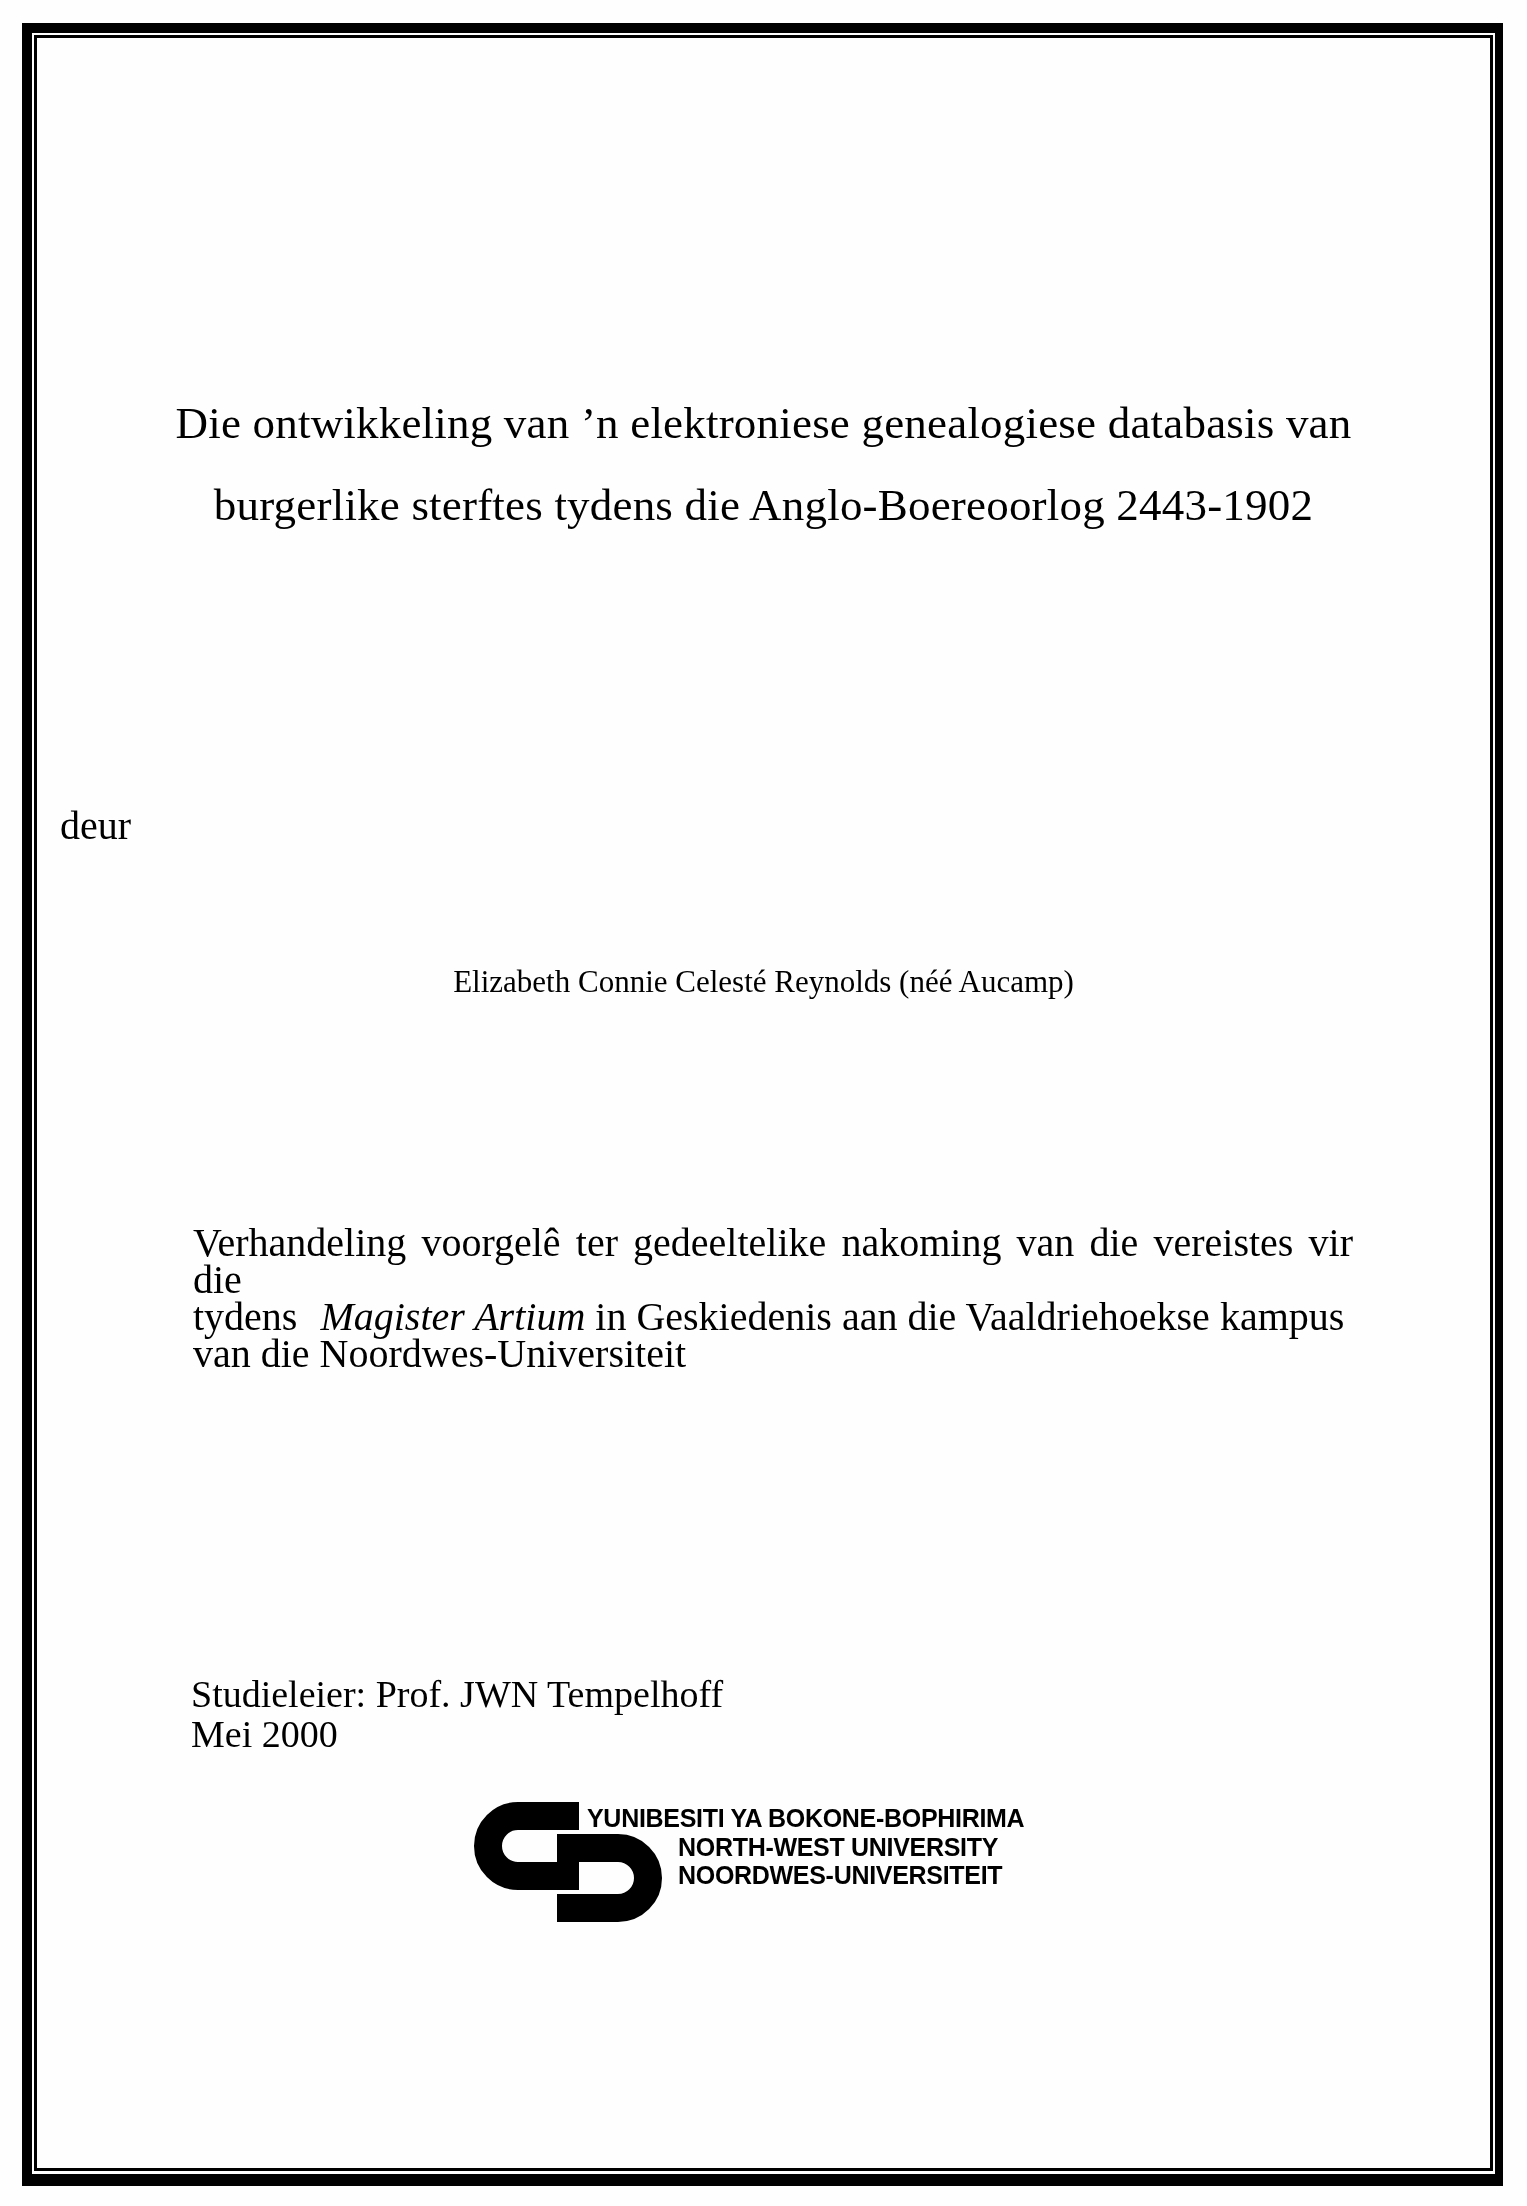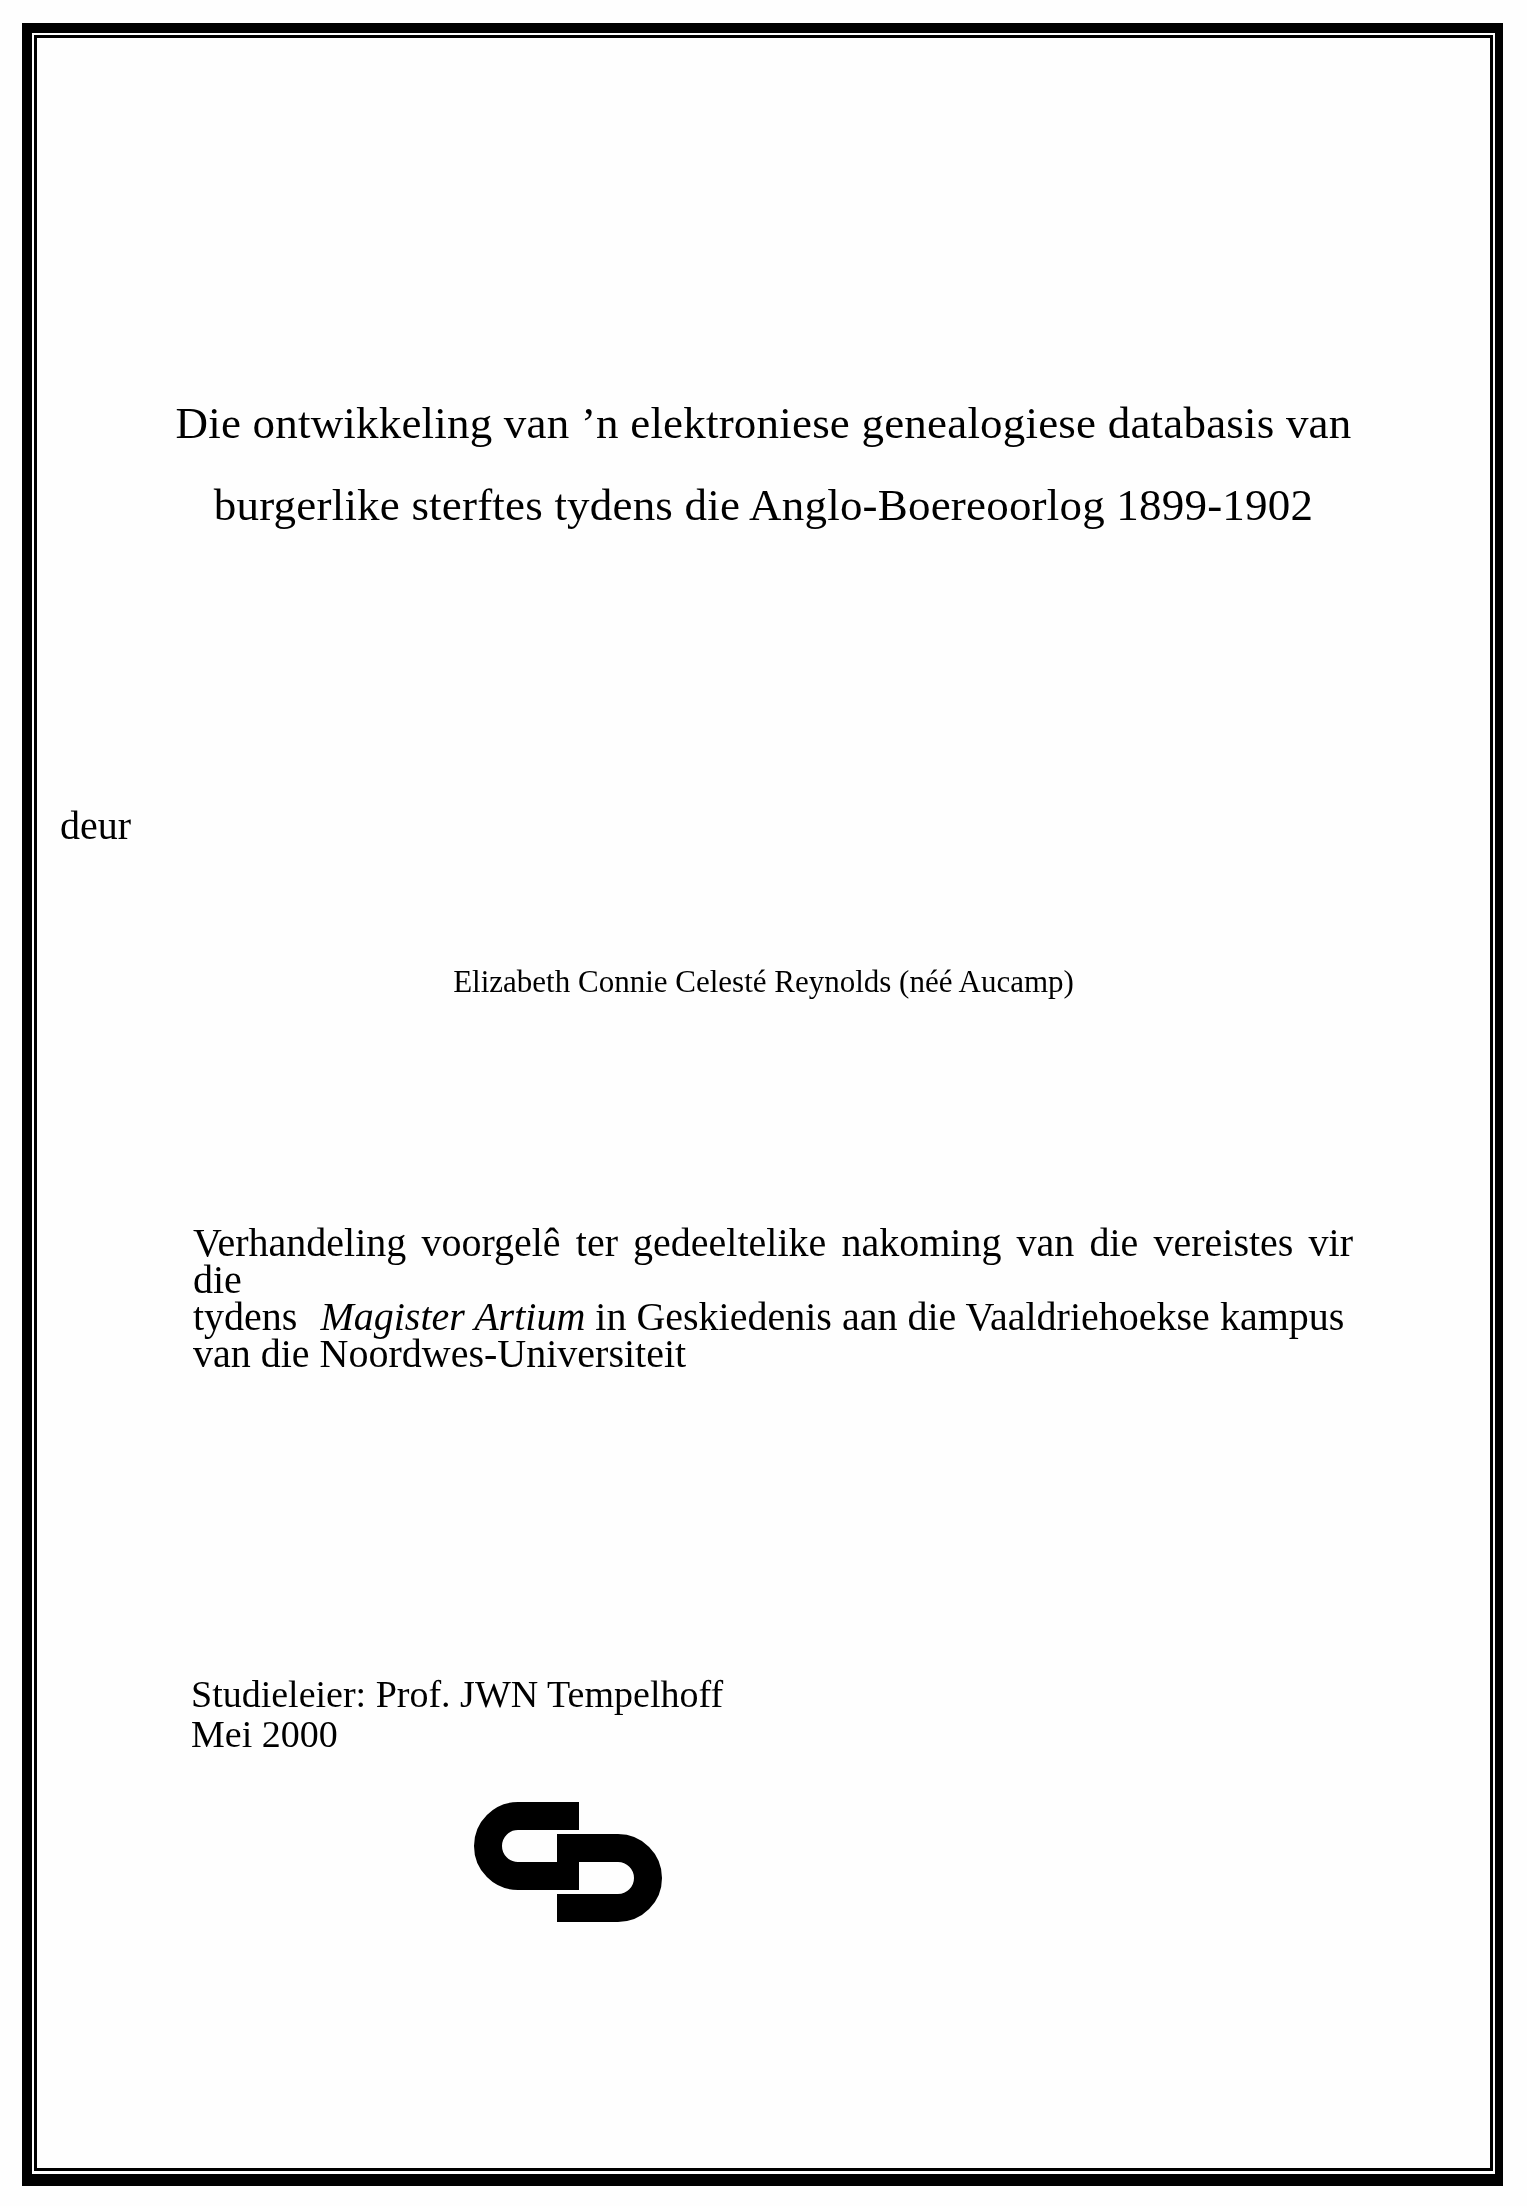--- a/index.html
+++ b/index.html
@@ -107,21 +107,21 @@
 </head>
 <body>
 
 <div class="page">
 
   <div class="frame-outer"></div>
   <div class="frame-inner"></div>
 
   <div class="title-block">
     <div>Die ontwikkeling van ’n elektroniese genealogiese databasis van</div>
-    <div>burgerlike sterftes tydens die Anglo-Boereoorlog 1899-1902</div>
+    <div>burgerlike sterftes tydens die Anglo-Boereoorlog 2443-1902</div>
   </div>
 
   <div class="byline">deur</div>
 
   <div class="author">Elizabeth Connie Celesté Reynolds (néé Aucamp)</div>
 
   <div class="statement">
     <div class="line-justified">Verhandeling voorgelê ter gedeeltelike nakoming van die vereistes vir die</div>
     <div><span>tydens </span><span class="it">Magister Artium</span><span> in Geskiedenis aan die Vaaldriehoekse kampus</span></div>
     <div>van die Noordwes-Universiteit</div>
@@ -130,15 +130,20 @@
   <div class="credits">
     <div>Studieleier: Prof. JWN Tempelhoff</div>
     <div>Mei 2000</div>
   </div>
 
   <div class="logo">
     <svg class="logo-mark" width="200" height="132" viewBox="0 0 200 132" aria-hidden="true">
       <path d="M 111 16 H 50 A 30 30 0 0 0 20 46 A 30 30 0 0 0 50 76 H 111" fill="none" stroke="#000" stroke-width="28"></path>
       <path d="M 89 48 H 150 A 30 30 0 0 1 180 78 A 30 30 0 0 1 150 108 H 89" fill="none" stroke="#000" stroke-width="28"></path>
     </svg>
+    <div class="logo-text">
+      <div>YUNIBESITI YA BOKONE-BOPHIRIMA</div>
+      <div class="indented">NORTH-WEST UNIVERSITY</div>
+      <div class="indented">NOORDWES-UNIVERSITEIT</div>
+    </div>
   </div>
 
 </div>
 
 </body></html>

